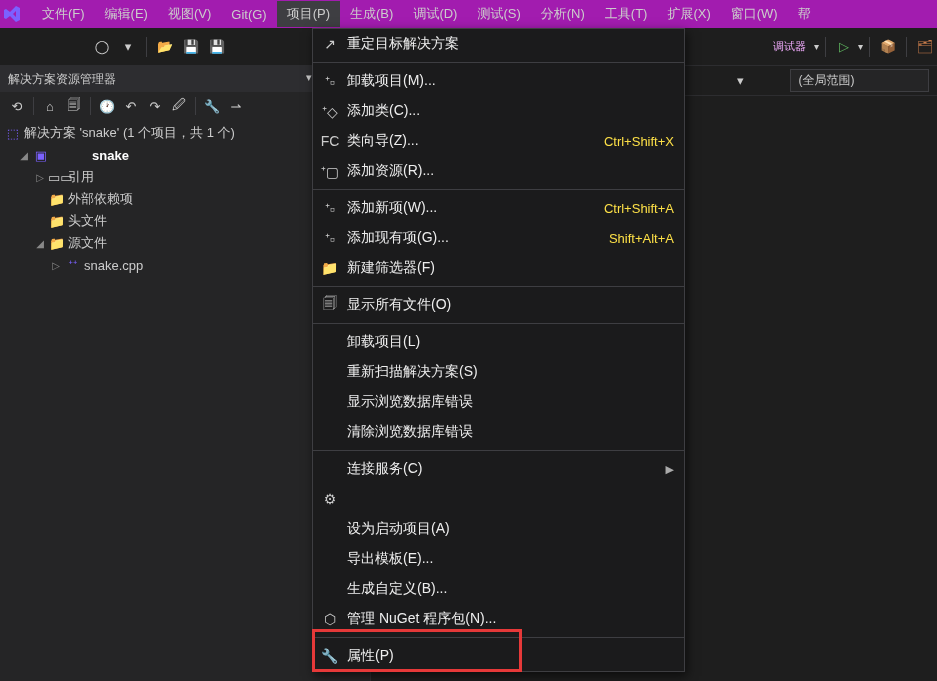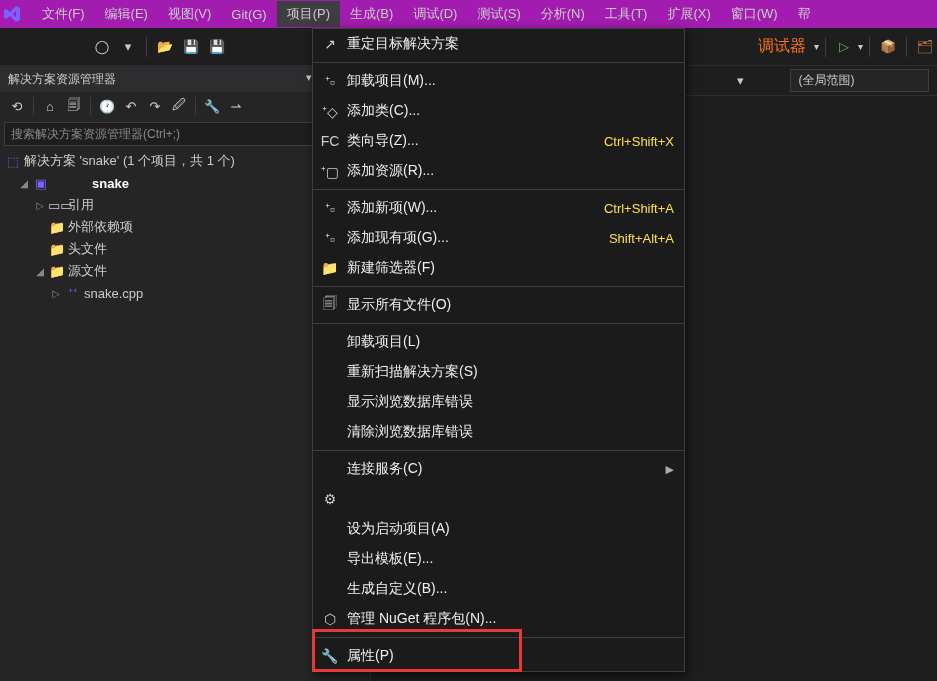--- a/index.html
+++ b/index.html
@@ -6,21 +6,21 @@
     body { background: #1e1e1e; color: #cccccc; width: 937px; height: 681px; overflow: hidden; position: relative; }
     
     .menubar { height: 28px; background: #a21caf; display: flex; align-items: center; padding-left: 0; }
     .vs-logo { width: 24px; height: 24px; margin-right: 8px; display: flex; align-items: center; justify-content: center; }
     .menubar-item { padding: 4px 10px; color: #cccccc; cursor: pointer; font-size: 13px; }
     .menubar-item.active { background: #3e3e42; }
     
     .toolbar { height: 38px; background: #1e1e1e; display: flex; align-items: center; padding-left: 90px; gap: 2px; border-bottom: 1px solid #2d2d30; }
     .toolbar-btn { width: 24px; height: 24px; display: flex; align-items: center; justify-content: center; cursor: pointer; color: #cccccc; }
     .toolbar-sep { width: 1px; height: 20px; background: #3e3e42; margin: 0 4px; }
-    .toolbar-text { color: #f97316; font-size: 16px; padding: 0 6px; }
+    .toolbar-text { color: #f0abfc; font-size: 11px; padding: 0 6px; }
     .play-btn { color: #5fb55f; }
     
     .main-area { display: flex; height: calc(100% - 66px); }
     
     .sidebar { width: 371px; background: #252526; border-right: 1px solid #2d2d30; display: flex; flex-direction: column; }
     .sidebar-header { height: 26px; display: flex; align-items: center; padding: 0 8px; background: #2d2d30; }
     .sidebar-title { flex: 1; font-size: 12px; color: #cccccc; }
     .sidebar-header-icons { display: flex; gap: 4px; }
     .sidebar-header-icon { width: 16px; height: 16px; cursor: pointer; color: #cccccc; font-size: 11px; }
     
@@ -121,21 +121,20 @@
       <span class="sidebar-tb-btn">🗐</span>
       <span class="sidebar-tb-sep"></span>
       <span class="sidebar-tb-btn">🕐</span>
       <span class="sidebar-tb-btn">↶</span>
       <span class="sidebar-tb-btn">↷</span>
       <span class="sidebar-tb-btn">🖉</span>
       <span class="sidebar-tb-sep"></span>
       <span class="sidebar-tb-btn">🔧</span>
       <span class="sidebar-tb-btn">⇀</span>
     </div>
-    <div class="search-box">搜索解决方案资源管理器(Ctrl+;)</div>
     <div class="tree">
       <div class="tree-item">
         <span class="tree-icon" style="color:#7b61ff">⬚</span>
         <span class="tree-label">解决方案 'snake' (1 个项目，共 1 个)</span>
       </div>
       <div class="tree-item">
         <span class="tree-indent" style="width:12px"></span>
         <span class="tree-arrow">◢</span>
         <span class="tree-icon" style="color:#7b61ff">▣</span>
         <span class="tree-label bold">snake</span>

